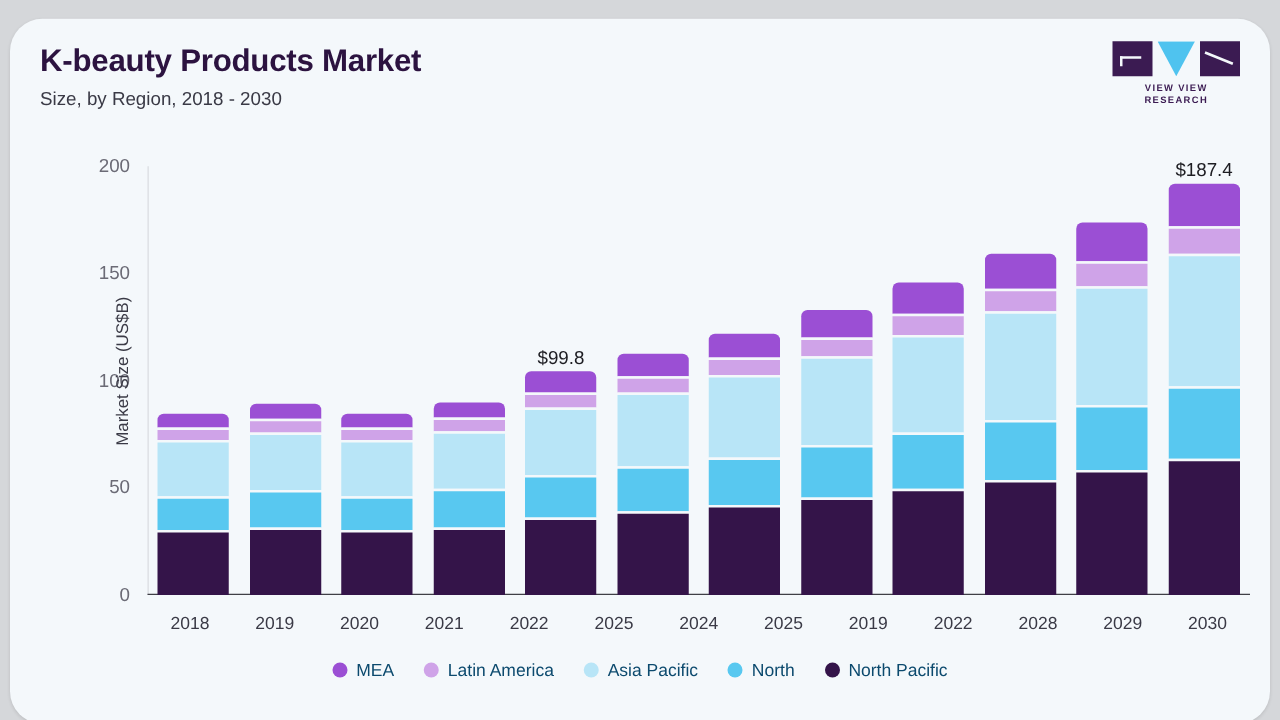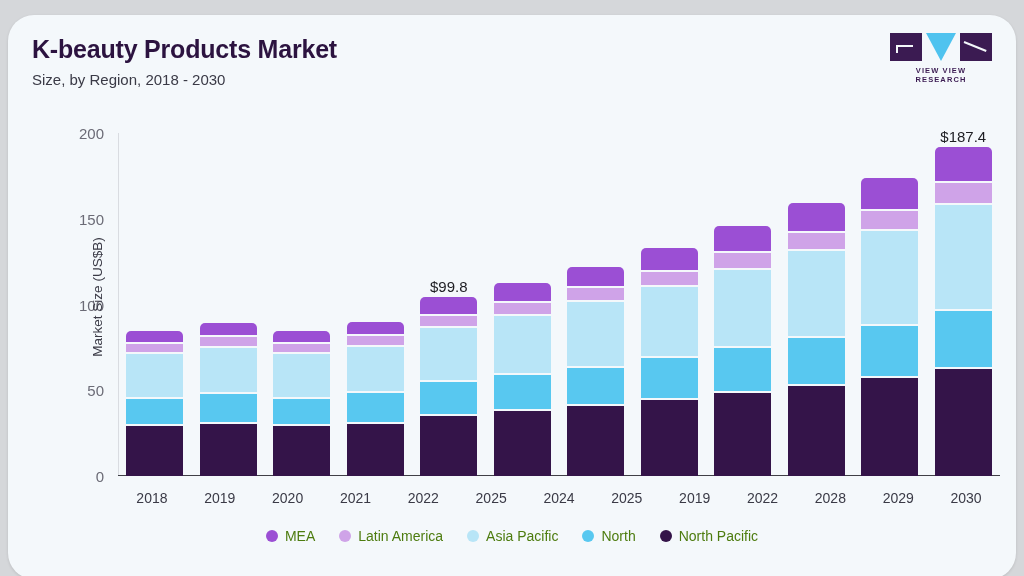--- a/index.html
+++ b/index.html
@@ -112,21 +112,21 @@
     font-size:14px; color:#3a3a46;
   }
 
   
   #legend {
     position:absolute; left:0; right:0; top:513px;
     display:flex; justify-content:center; align-items:center; gap:24px;
   }
   .legend-item { display:flex; align-items:center; gap:7px; }
   .legend-dot { width:12px; height:12px; border-radius:50%; }
-  .legend-text { font-size:14px; color:#4d7c0f; }
+  .legend-text { font-size:14px; color:#0c4a6e; }
 </style>
 </head>
 <body>
 
 <div id="card">
 
   <div id="title">K-beauty Products Market</div>
   <div id="subtitle">Size, by Region, 2018 - 2030</div>
 
   <div id="logo">

